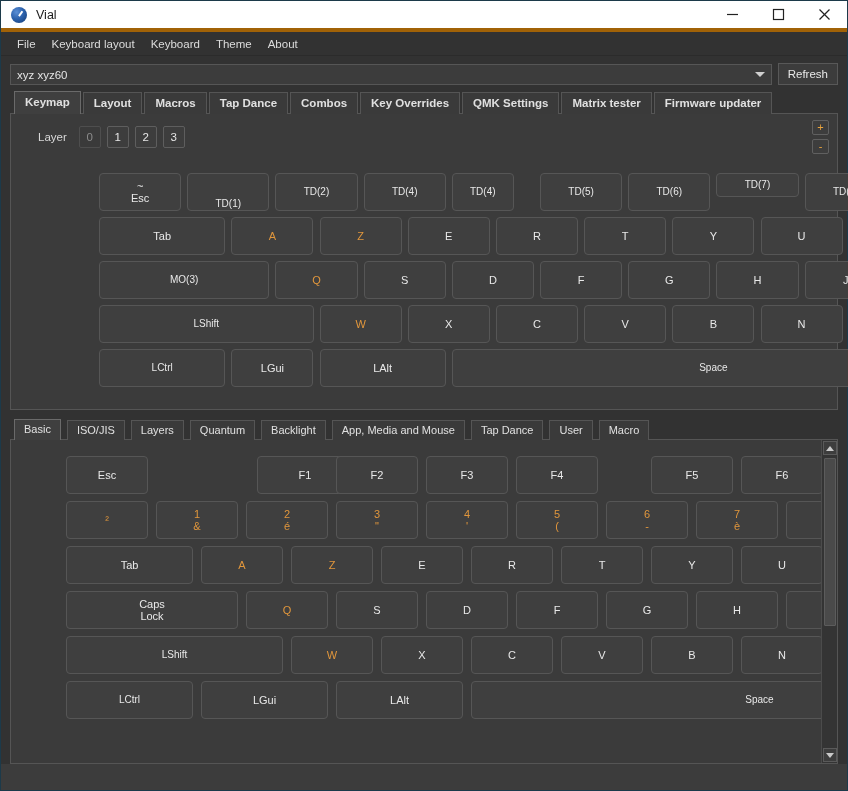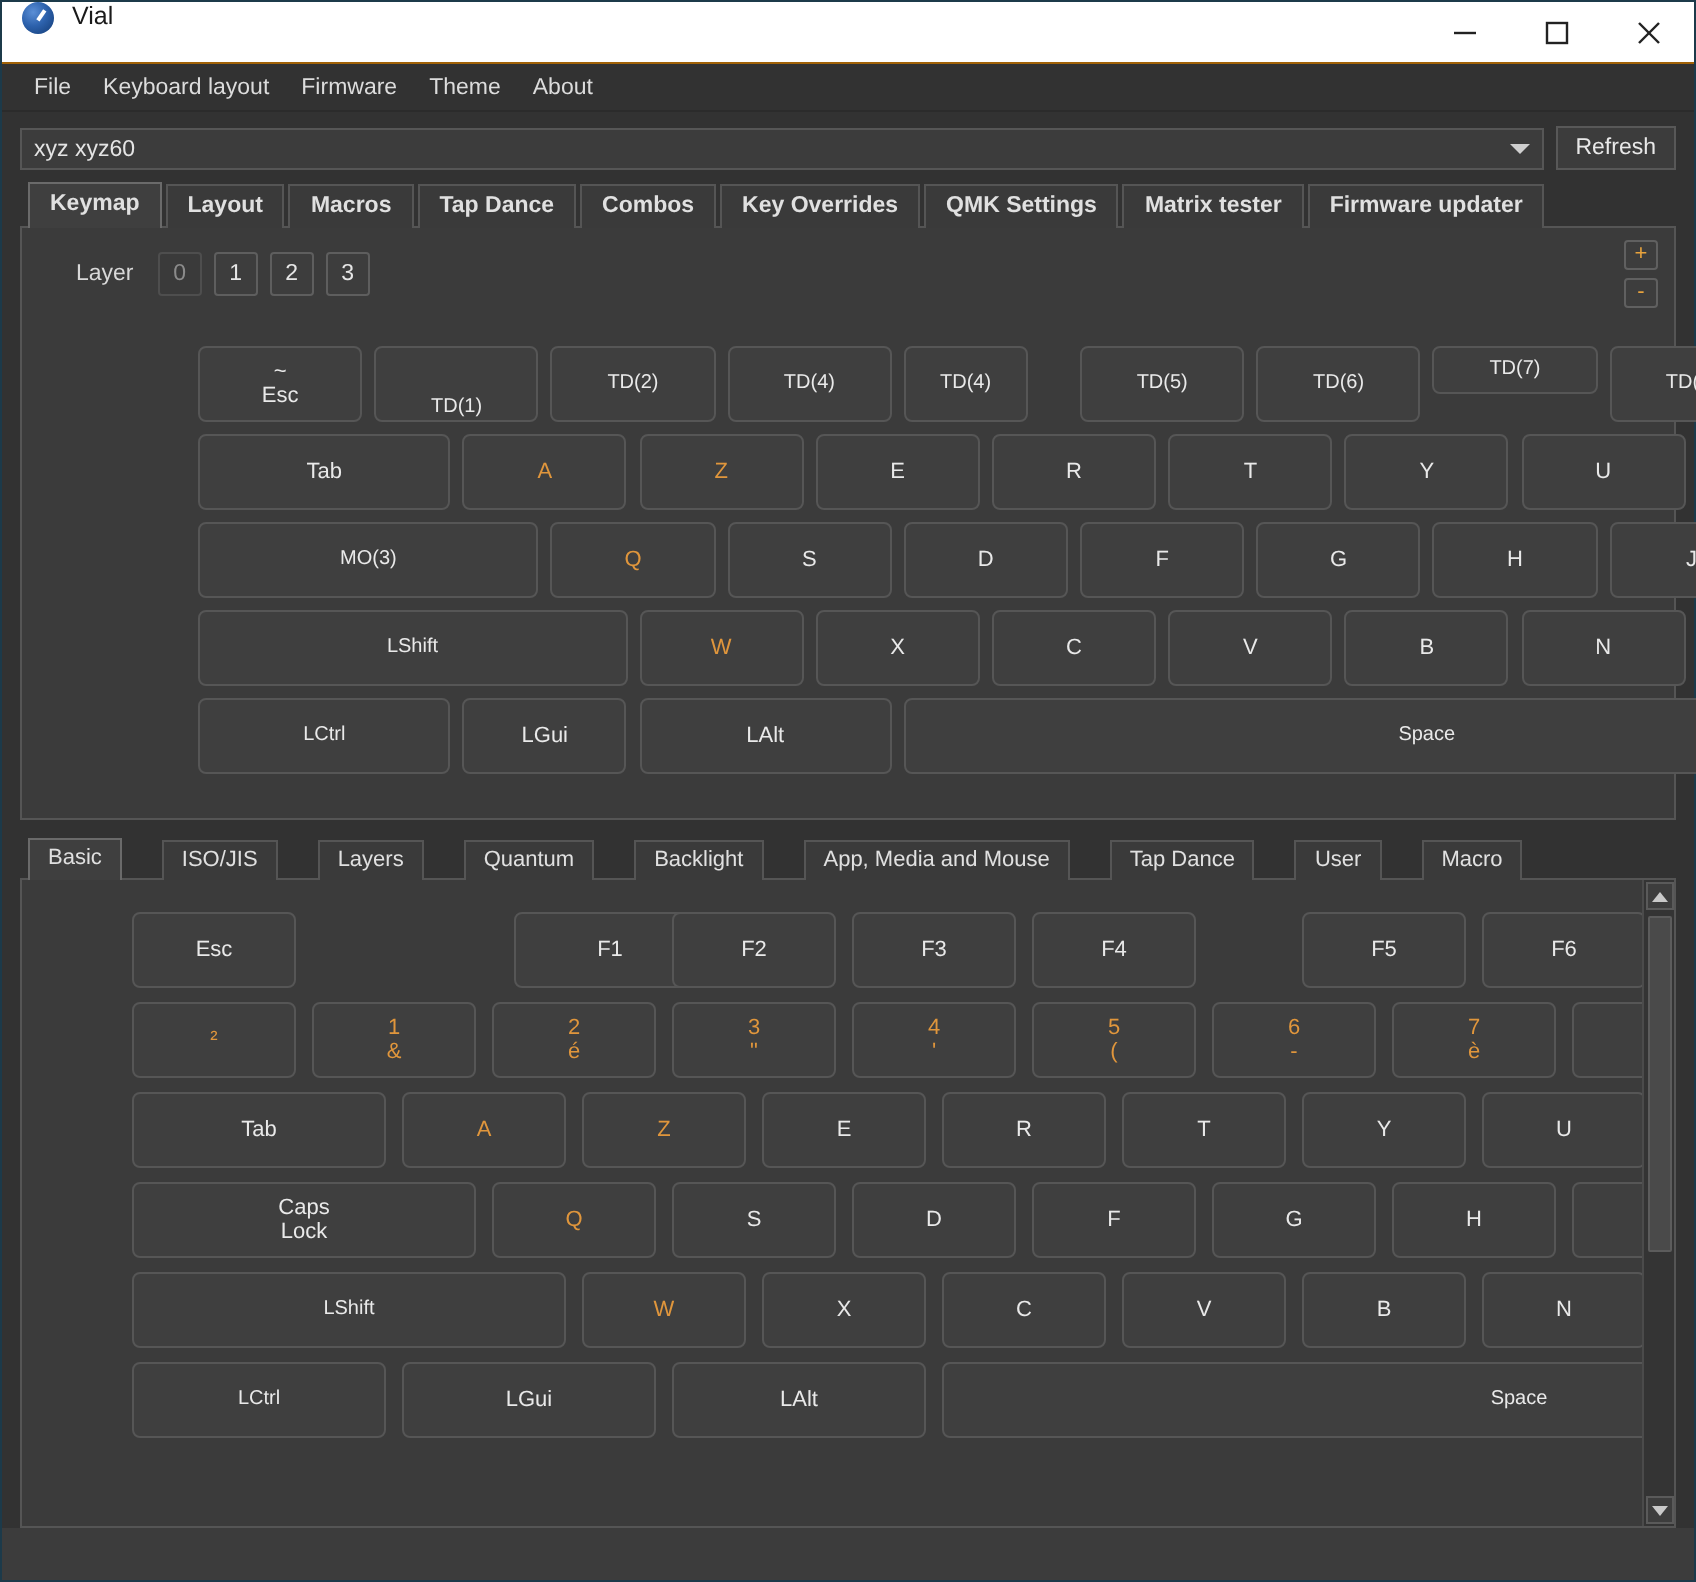--- a/index.html
+++ b/index.html
@@ -13,23 +13,23 @@
     width: 848px; height: 791px;
     background: #323232;
     border: 1px solid #1c3a4a;
     display: flex; flex-direction: column;
     position: relative;
   }
 
   
   .titlebar {
     height: 31px; background: #ffffff;
-    display: flex; 
+    display: flex; align-items: center;
     flex: 0 0 auto;
-    border-bottom: 1px solid #a16207;
+    border-bottom: 4px solid #a16207;
   }
   .app-icon {
     width: 16px; height: 16px; margin-left: 10px; margin-right: 9px;
     border-radius: 50%;
     background: radial-gradient(circle at 35% 32%, #5b8fd6 0%, #2d62ad 45%, #123a73 100%);
     position: relative; flex: 0 0 auto;
   }
   .app-icon::after {
     content: ""; position: absolute; left: 7px; top: 3px;
     width: 1.5px; height: 6px; background: #fff; transform-origin: bottom center;
@@ -158,21 +158,21 @@
     position: relative;
   }
   .subtabbar::after {
     content:""; position:absolute; left:0; right:0; bottom:0;
     height:1px; background:#555;
   }
   .subtab {
     font-size: 11px; color: #e0e0e0;
     padding: 3px 9px; line-height: 13px;
     background: #3a3a3a; border: 1px solid #555; border-bottom: none;
-    margin-right: 20px; position: relative; z-index: 1;
+    margin-right: 6px; position: relative; z-index: 1;
   }
   .subtab.active { background: #3f3f3f; border-color: #6a6a6a; padding-bottom: 4px; }
 
   .scrollarea {
     flex: 1 1 auto; min-height: 0;
     background: #3b3b3b; border: 1px solid #555; border-top: none;
     position: relative; overflow: hidden;
   }
   .scroll-inner { position: absolute; inset: 0 16px 0 0; overflow: hidden; }
 
@@ -222,21 +222,21 @@
             <line x1="1.5" y1="1.5" x2="11.5" y2="11.5" stroke="#222" stroke-width="1.2"></line>
             <line x1="11.5" y1="1.5" x2="1.5" y2="11.5" stroke="#222" stroke-width="1.2"></line>
           </svg>
       </div>
     </div>
   </div>
 
   <div class="menubar">
     <div class="menu-item">File</div>
     <div class="menu-item">Keyboard layout</div>
-    <div class="menu-item">Firmware</div>
+    <div class="menu-item">Keyboard</div>
     <div class="menu-item">Theme</div>
     <div class="menu-item">About</div>
   </div>
 
   <div class="devicerow">
     <div class="combo">
       <span>xyz xyz60</span>
       <span class="arrow"></span>
     </div>
     <div class="refresh-btn">Refresh</div>

